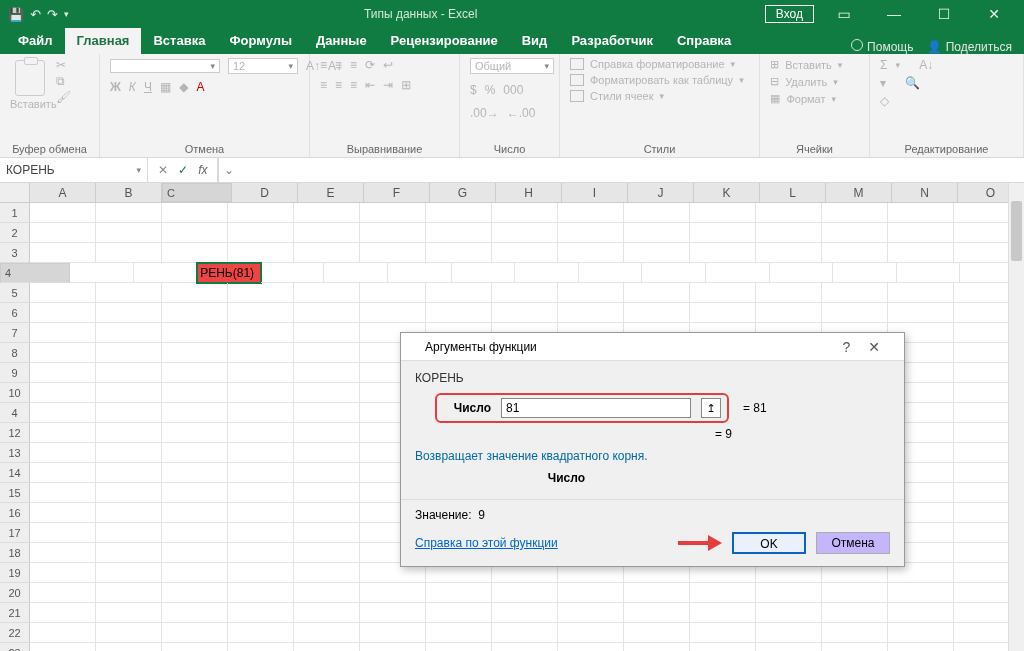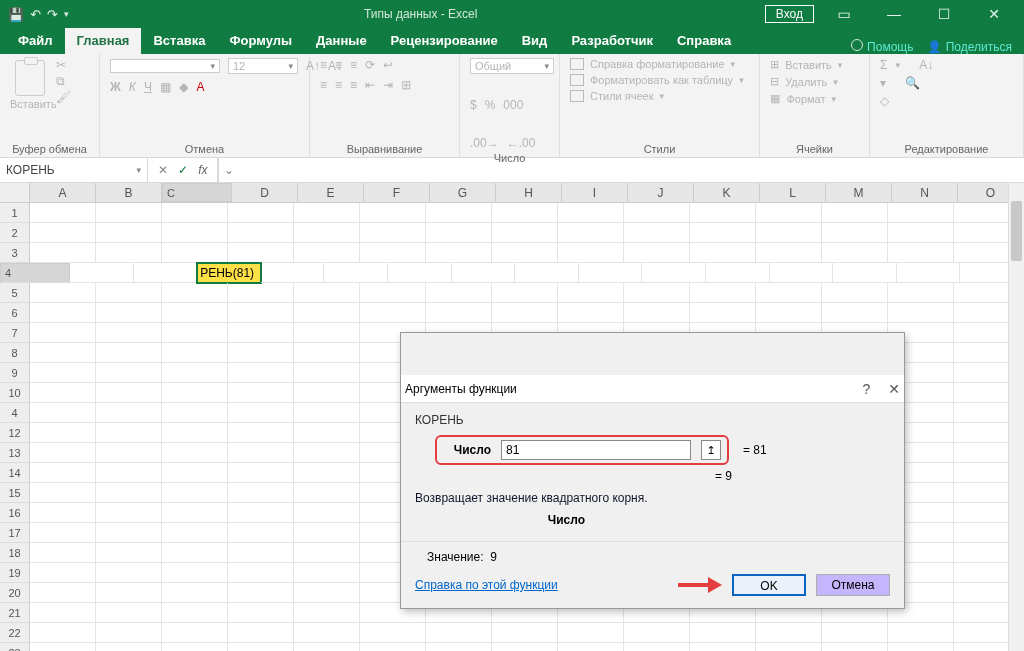--- a/index.html
+++ b/index.html
@@ -11,21 +11,21 @@
 .qat span { opacity: .85; font-size: 13px; }
 .title-center { flex: 1; text-align: center; color: #d4e8d9; font-size: 12px; }
 .title-right { display: flex; align-items: center; gap: 10px; padding-right: 10px; }
 .signin-box { border: 1px solid #fff; padding: 1px 10px; font-size: 12px; }
 .winbtn { width: 40px; text-align: center; font-size: 14px; opacity: .9; }
 
 
 .tabs { height: 26px; background: #107c41; display: flex; align-items: flex-end; font-size: 13px; color: #fff; padding-left: 6px; }
 .tab { padding: 5px 12px 6px; cursor: pointer; font-weight: bold; }
 .tab.active { background: #f3f3f3; color: #217346; }
-.tabs-right { margin-left: auto; display: flex; align-items: center; padding-right: 12px; gap: 14px; color: #5eead4; font-size: 12px; }
+.tabs-right { margin-left: auto; display: flex; align-items: center; padding-right: 12px; gap: 14px; color: #e5e5e5; font-size: 12px; }
 .tabs-right .bulb { display: inline-block; width: 12px; height: 12px; border: 1px solid #cfe6d6; border-radius: 50%; margin-right: 4px; position: relative; }
 
 
 .ribbon { height: 104px; background: #f3f3f3; border-bottom: 1px solid #d9d9d9; display: flex; font-size: 11px; color: #555; }
 .group { border-right: 1px solid #e0e0e0; padding: 4px 10px 2px; display: flex; flex-direction: column; justify-content: space-between; }
 .group-label { text-align: center; color: #666; font-size: 11px; padding-top: 2px; }
 .group-body { display: flex; gap: 6px; align-items: flex-start; }
 .faded { color: #b5b5b5; }
 .bigbtn { width: 40px; text-align: center; font-size: 11px; }
 .clip-icon { width: 30px; height: 36px; border: 1px solid #ccc; border-radius: 3px; margin: 2px auto; position: relative; }
@@ -47,41 +47,41 @@
 
 
 .grid-wrap { position: relative; }
 .colhdr { display: flex; height: 20px; background: #e6e6e6; border-bottom: 1px solid #ccc; font-size: 12px; color: #555; }
 .rowhdr-corner { width: 30px; border-right: 1px solid #ccc; background: #eee; }
 .colcell { width: 66px; border-right: 1px solid #ccc; text-align: center; line-height: 20px; }
 .rows { }
 .row { display: flex; height: 20px; }
 .rowhdr { width: 30px; border-right: 1px solid #ccc; border-bottom: 1px solid #ddd; background: #eee; text-align: center; font-size: 11px; line-height: 20px; color: #555; }
 .cell { width: 66px; border-right: 1px solid #e4e4e4; border-bottom: 1px solid #e4e4e4; font-size: 12px; padding: 0 3px; line-height: 20px; overflow: hidden; white-space: nowrap; }
-.active-cell { outline: 2px solid #107c41; outline-offset: -1px; background: #fde047; }
+.active-cell { outline: 2px solid #107c41; outline-offset: -1px; background: #ef4444; }
 .rowhdr.sel, .colhdr .sel { background: #d6d6d6; }
 .vscroll { position: absolute; right: 0; top: 0; bottom: 0; width: 16px; background: #f0f0f0; border-left: 1px solid #ddd; }
 .vscroll-thumb { position: absolute; left: 2px; right: 2px; top: 18px; height: 60px; background: #c8c8c8; border-radius: 2px; }
 
 
 .dialog { position: absolute; left: 400px; top: 332px; width: 505px; background: #f0f0f0; border: 1px solid #999; box-shadow: 2px 3px 8px rgba(0,0,0,.25); font-size: 12px; }
-.dlg-title { height: 28px; display: flex; align-items: center; padding: 0 4px; justify-content: space-between; background: #fff; border-bottom: 1px solid #ddd; margin-top: 42px; }
+.dlg-title { height: 28px; display: flex; align-items: center; padding: 0 24px; justify-content: space-between; background: #fff; border-bottom: 1px solid #ddd; }
 .dlg-title-right { display: flex; gap: 18px; font-size: 14px; color: #555; }
 .dlg-body { padding: 10px 14px 12px; }
 .fname { font-weight: 400; font-size: 12px; color: #333; margin-bottom: 8px; }
 .arg-label { font-weight: 700; width: 48px; text-align: right; }
 .arg-input { width: 190px; height: 20px; border: 1px solid #888; background: #fff; padding: 0 4px; font-size: 12px; }
 .range-btn { width: 20px; height: 20px; border: 1px solid #888; background: #fff; display: flex; align-items: center; justify-content: center; font-size: 11px; }
 .eq-text { margin-left: 6px; }
 .highlight { border: 2px solid #e53e3e; border-radius: 6px; padding: 3px 6px; display: inline-flex; align-items: center; gap: 10px; }
 .result-row { margin: 2px 0 8px 300px; }
-.desc { margin: 6px 0 8px 0; color: #0f172a; }
+.desc { margin: 6px 0 8px 0; color: #0369a1; }
 .desc-detail { display: flex; gap: 10px; margin-bottom: 14px; }
 .desc-detail .lbl { font-weight: 700; width: 170px; text-align: right; }
-.valrow { margin: 4px 12px 10px; }
+.valrow { margin: 4px 0 10px; }
 .helplink { color: #0066cc; text-decoration: underline; cursor: pointer; }
 .dlg-buttons { display: flex; justify-content: flex-end; gap: 10px; align-items: center; }
 .btn { width: 74px; height: 22px; background: #c4b5fd; border: 1px solid #adadad; font-size: 12px; text-align: center; line-height: 20px; cursor: pointer; }
 .btn.primary { border: 2px solid #0a64c2; background: #eaf1fb; }
 .red-arrow { width: 44px; height: 16px; position: relative; }
 .red-arrow::before { content: ""; position: absolute; left: 0; top: 6px; width: 30px; height: 4px; background: #e53e3e; }
 .red-arrow::after { content: ""; position: absolute; right: 0; top: 0; border-left: 14px solid #e53e3e; border-top: 8px solid transparent; border-bottom: 8px solid transparent; }
 hr.dlg-sep { border: none; border-top: 1px solid #ddd; margin: 4px -14px 8px; }
 </style>
 </head>
@@ -177,21 +177,21 @@
         <span>≡</span>
         <span>⇤</span>
         <span>⇥</span>
         <span>⊞</span>
       </div>
     </div>
     <div class="group-label">Выравнивание</div>
   </div>
 
   <div class="group" style="width:100px">
-    <div class="group-body faded" style="flex-direction:column;gap:24px">
+    <div class="group-body faded" style="flex-direction:column;gap:9px">
       <span class="sel" style="width:84px">
           <span>Общий</span>
           <span class="arr">▾</span>
         </span>
       <div class="row-tools">
         <span>$</span>
         <span>%</span>
         <span>000</span>
       </div>
       <div class="row-tools">

